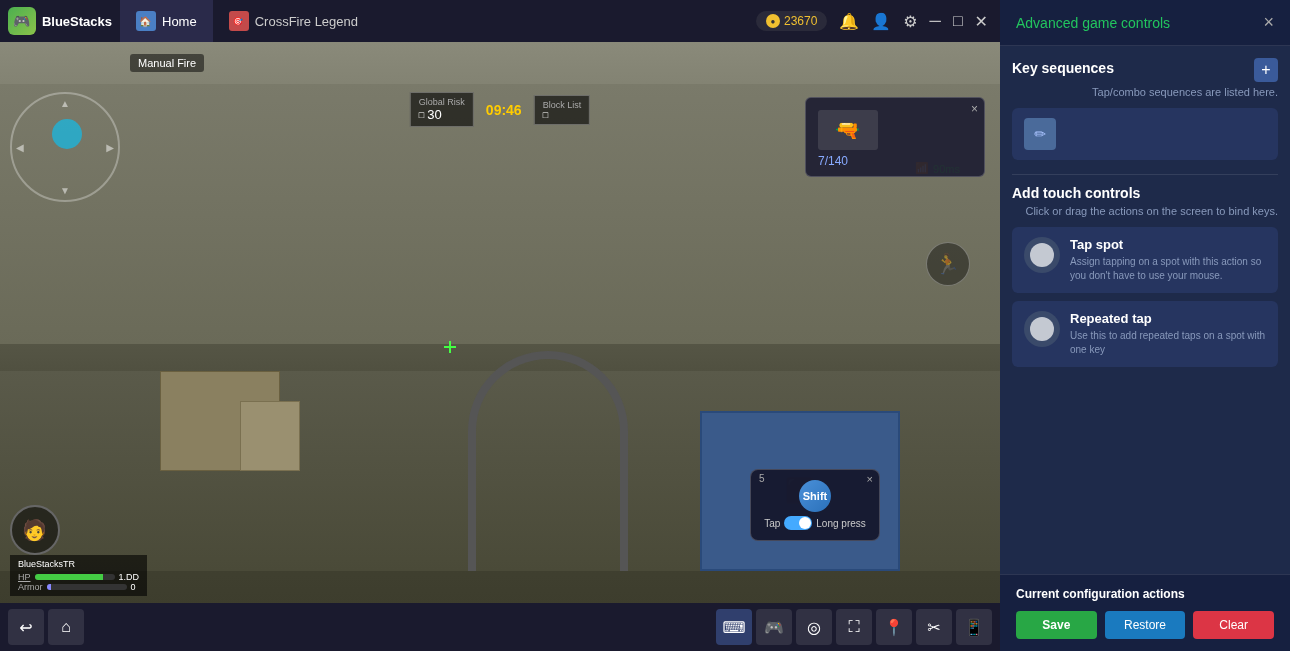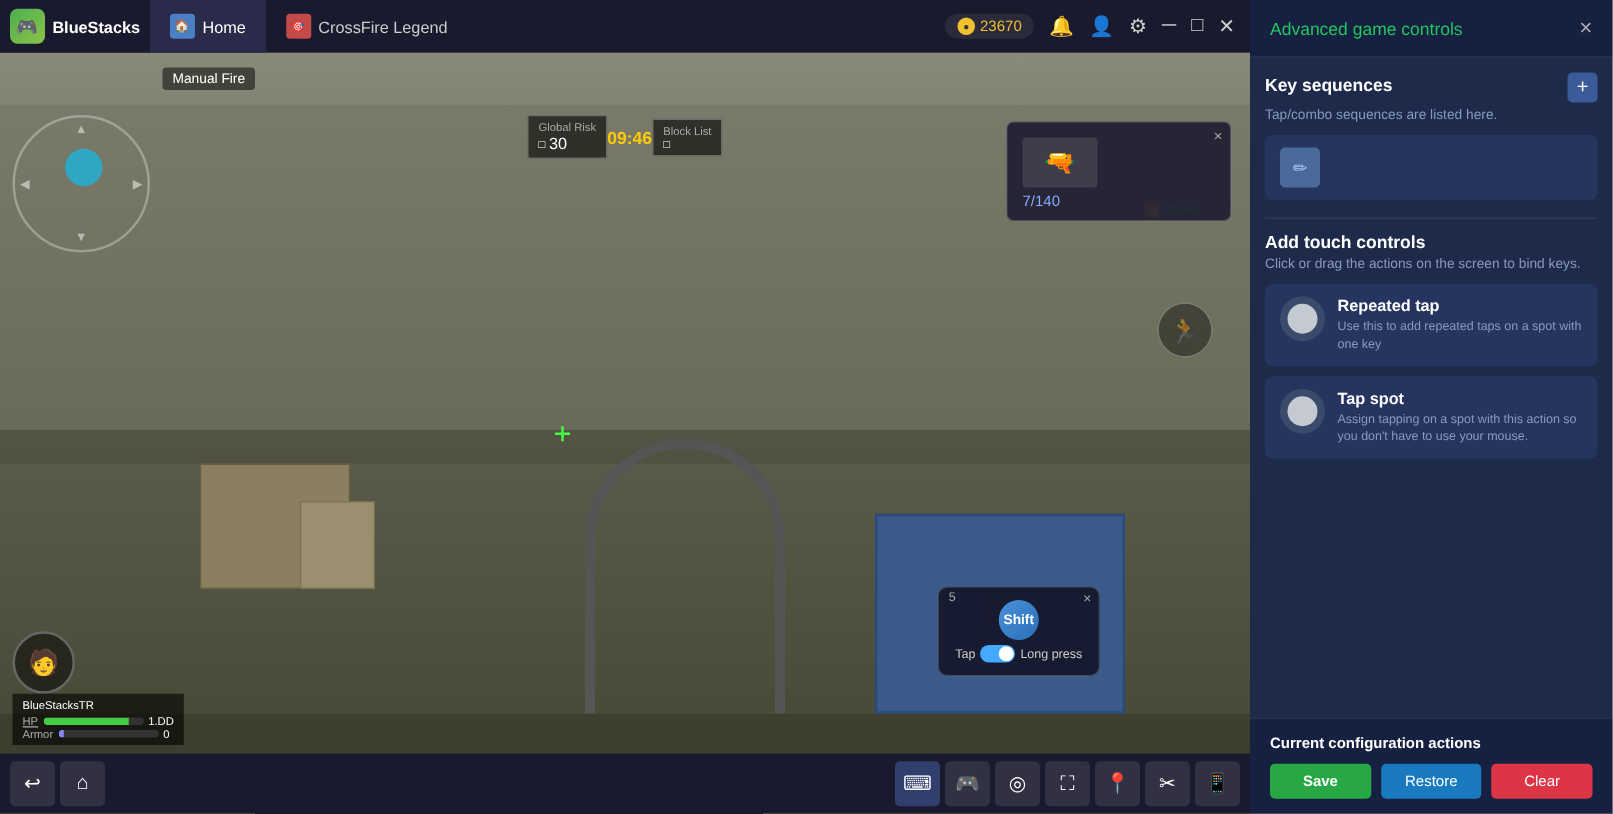--- a/index.html
+++ b/index.html
@@ -432,20 +432,21 @@
       color: white;
       font-size: 14px;
       font-weight: 600;
       margin-bottom: 4px;
     }
 
     .section-subtitle {
       color: #8899bb;
       font-size: 11px;
       margin-bottom: 10px;
+      text-align: right;
     }
 
     
     .record-card {
       background: #263560;
       border-radius: 6px;
       padding: 10px 12px;
       display: flex;
       gap: 10px;
       margin-bottom: 14px;
@@ -672,21 +673,21 @@
       <div class="hud-joystick">
         <div class="hud-joystick-inner"></div>
 
         <span style="position:absolute;top:4px;left:50%;transform:translateX(-50%);color:rgba(255,255,255,0.5);font-size:10px;">▲</span>
         <span style="position:absolute;bottom:4px;left:50%;transform:translateX(-50%);color:rgba(255,255,255,0.5);font-size:10px;">▼</span>
         <span style="position:absolute;left:4px;top:50%;transform:translateY(-50%);color:rgba(255,255,255,0.5);font-size:10px;">◀</span>
         <span style="position:absolute;right:4px;top:50%;transform:translateY(-50%);color:rgba(255,255,255,0.5);font-size:10px;">▶</span>
       </div>
     </div>
 
-    <div style="position:absolute;top:50px;left:50%;transform:translateX(-50%);display:flex;gap:0;align-items:center;">
+    <div style="position:absolute;top:50px;left:50%;transform:translateX(-50%);display:flex;gap:12px;align-items:center;">
       <div class="hud-box">
         <div style="color:#aaa;font-size:9px;">Global Risk</div>
         <div style="color:white;font-size:13px;display:flex;align-items:center;gap:3px;">
           <span style="font-size:9px;">□</span>
           <span>30</span>
         </div>
       </div>
       <div class="hud-timer">09:46</div>
       <div class="hud-box">
         <div style="color:#aaa;font-size:9px;">Block List</div>
@@ -786,32 +787,32 @@
     <div class="divider"></div>
 
     <div class="section-title">Add touch controls</div>
     <div class="section-subtitle">Click or drag the actions on the screen to bind keys.</div>
 
     <div class="touch-item">
       <div class="touch-icon">
         <div class="touch-icon-inner"></div>
       </div>
       <div class="touch-content">
-        <div class="touch-title">Repeated tap</div>
-        <div class="touch-desc">Use this to add repeated taps on a spot with one key</div>
+        <div class="touch-title">Tap spot</div>
+        <div class="touch-desc">Assign tapping on a spot with this action so you don't have to use your mouse.</div>
       </div>
     </div>
 
     <div class="touch-item">
       <div class="touch-icon">
         <div class="touch-icon-inner"></div>
       </div>
       <div class="touch-content">
-        <div class="touch-title">Tap spot</div>
-        <div class="touch-desc">Assign tapping on a spot with this action so you don't have to use your mouse.</div>
+        <div class="touch-title">Repeated tap</div>
+        <div class="touch-desc">Use this to add repeated taps on a spot with one key</div>
       </div>
     </div>
 
   </div>
 
   <div class="panel-footer">
     <div class="footer-title">Current configuration actions</div>
     <div class="footer-buttons">
       <button class="btn-save">Save</button>
       <button class="btn-restore">Restore</button>

